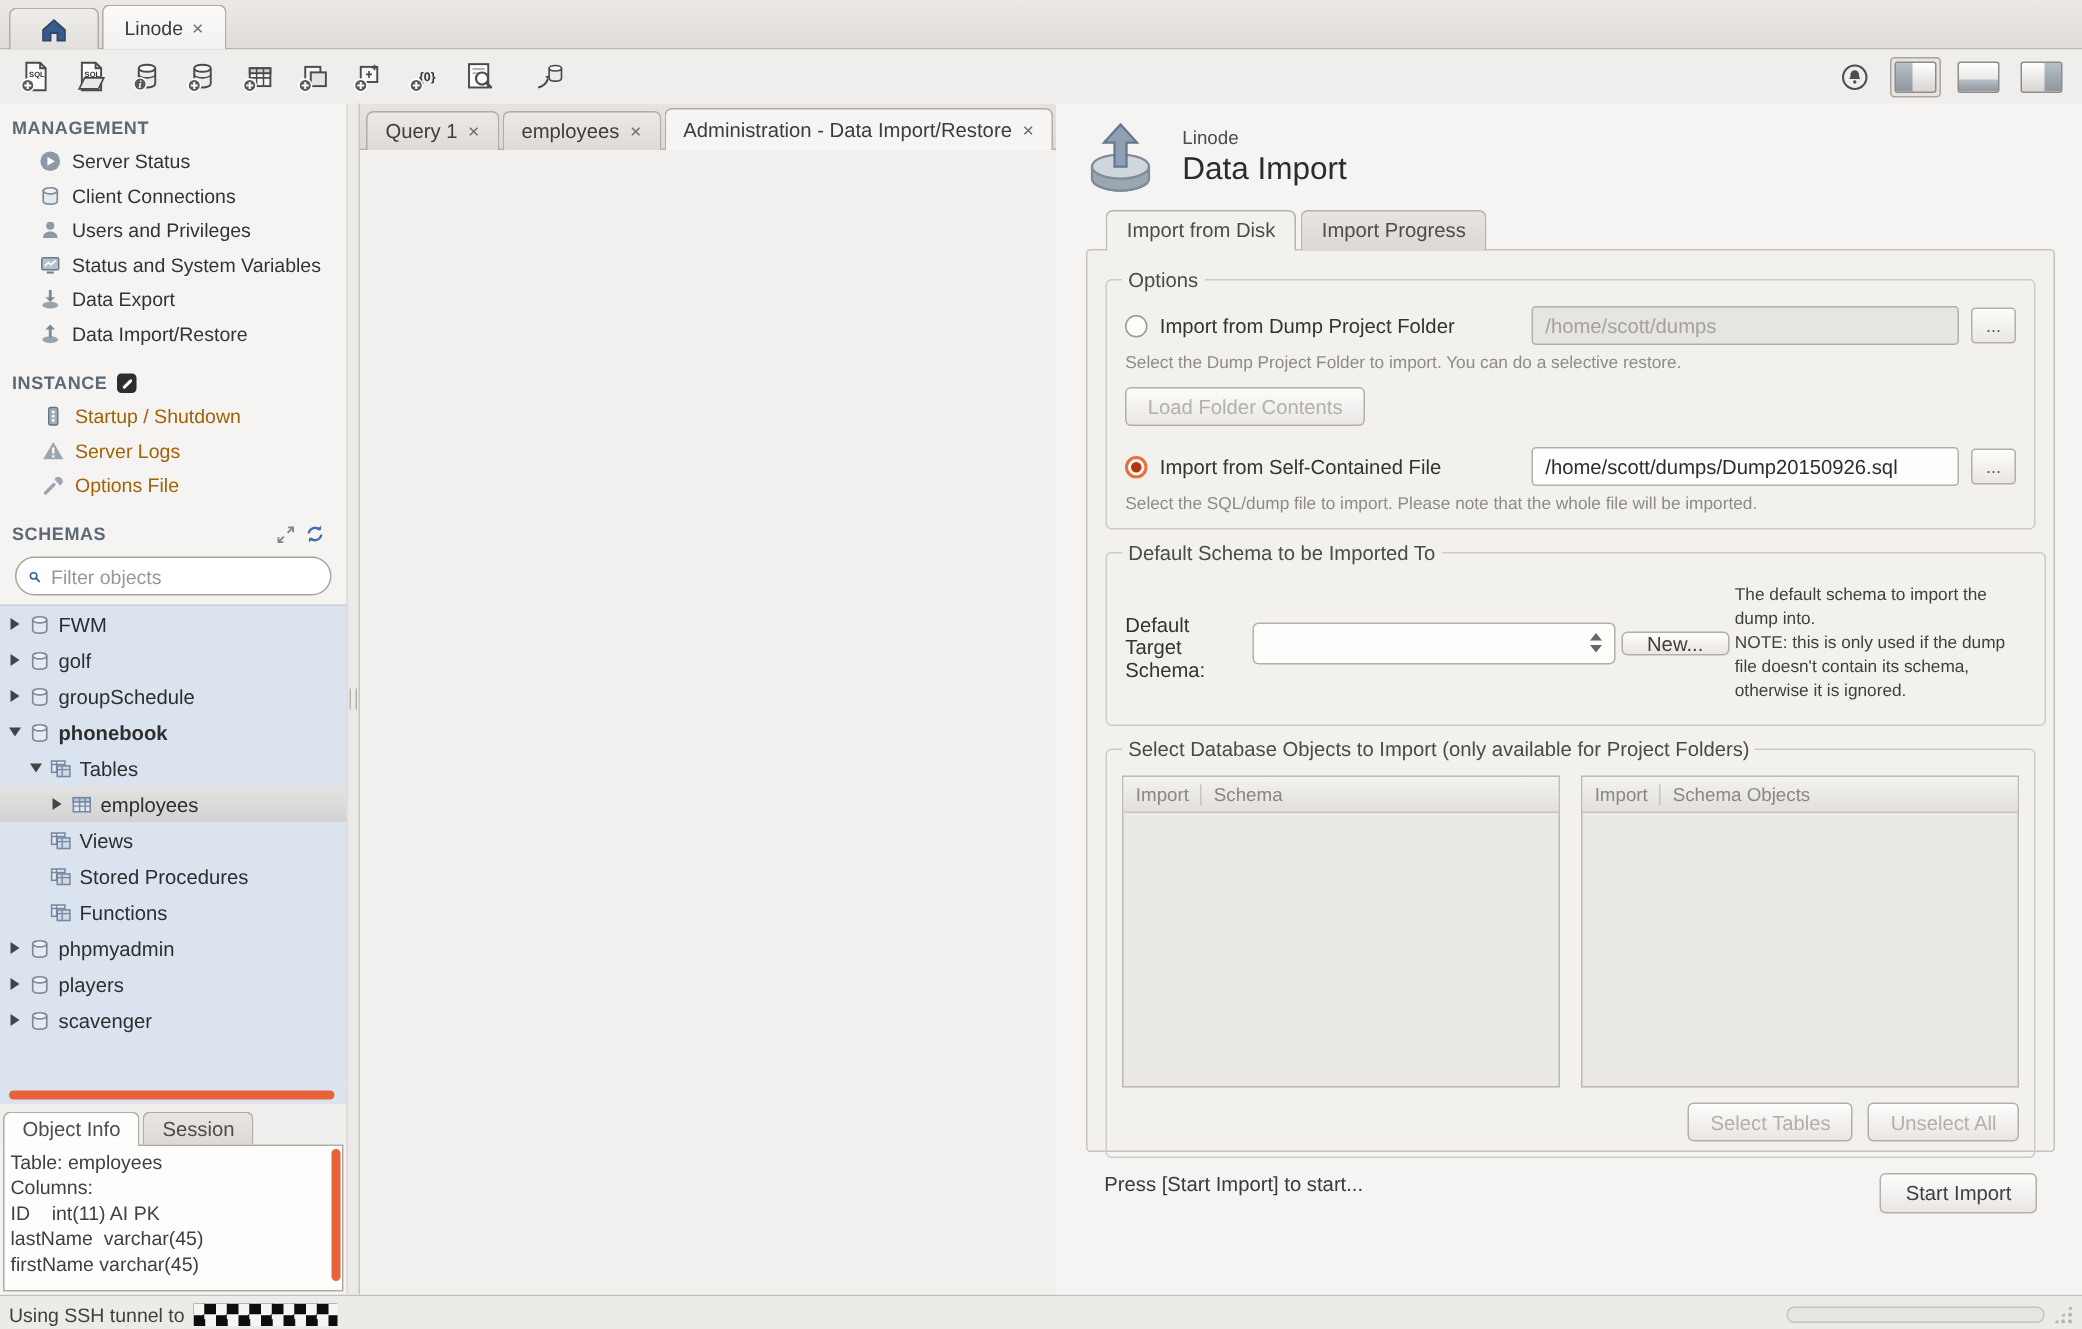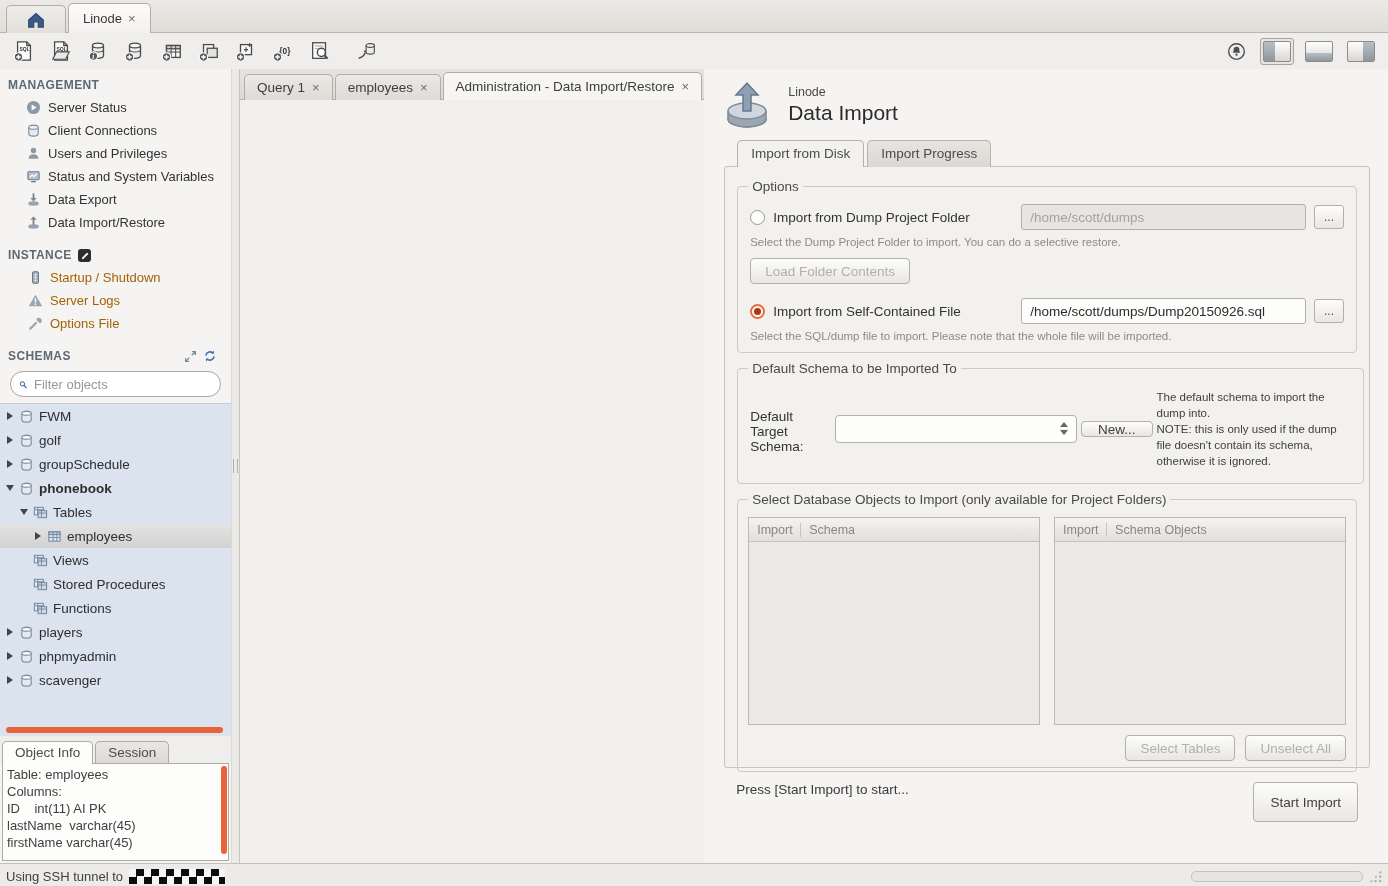--- a/index.html
+++ b/index.html
@@ -148,21 +148,21 @@
   .obj-table{flex:1;border:1px solid #bdb9b4;background:#ebe9e6;}
   .obj-head{display:flex;height:23px;background:linear-gradient(#f4f3f1,#e2dfdc);border-bottom:1px solid #c6c3bf;
     font-size:12.5px;color:#8a8783;align-items:center;}
   .obj-head .c1{width:52px;padding-left:8px;border-right:1px solid #c6c3bf;box-sizing:border-box;}
   .obj-head .c2{padding-left:8px;flex:1;}
   .obj-body{height:182px;}
   #obj-btns{display:flex;justify-content:flex-end;gap:10px;margin-top:10px;}
 
   #di-footer{display:flex;align-items:flex-start;justify-content:space-between;margin:14px 12px 0 12px;}
   #footer-status{font-size:13.5px;color:#3a3a3a;}
-  #start-import-btn{height:40px;padding:0 16px;}
+  #start-import-btn{height:27px;padding:0 16px;}
 </style>
 </head>
 <body class="nosel">
 
 <svg width="0" height="0" style="position:absolute">
   <defs>
     <symbol id="i-home" viewBox="0 0 16 16">
         <path d="M1.5 8L8 2.2 14.5 8v6.3H10V9.8H6v4.5H1.5z" fill="#3a5a8c" stroke="#2c4668" stroke-width="1"></path>
       </symbol>
     <symbol id="i-play" viewBox="0 0 16 16">
@@ -533,30 +533,30 @@
           </svg>
         <span class="lbl">Functions</span>
       </div>
       <div class="trow" style="padding-left:6px">
         <span class="arrow">
             <span class="arr-r"></span>
           </span>
         <svg class="ic" width="15" height="15">
             <use href="#i-db"></use>
           </svg>
+        <span class="lbl">phpmyadmin</span>
+      </div>
+      <div class="trow" style="padding-left:6px">
+        <span class="arrow">
+            <span class="arr-r"></span>
+          </span>
+        <svg class="ic" width="15" height="15">
+            <use href="#i-db"></use>
+          </svg>
         <span class="lbl">players</span>
-      </div>
-      <div class="trow" style="padding-left:6px">
-        <span class="arrow">
-            <span class="arr-r"></span>
-          </span>
-        <svg class="ic" width="15" height="15">
-            <use href="#i-db"></use>
-          </svg>
-        <span class="lbl">phpmyadmin</span>
       </div>
       <div class="trow" style="padding-left:6px">
         <span class="arrow">
             <span class="arr-r"></span>
           </span>
         <svg class="ic" width="15" height="15">
             <use href="#i-db"></use>
           </svg>
         <span class="lbl">scavenger</span>
       </div>

